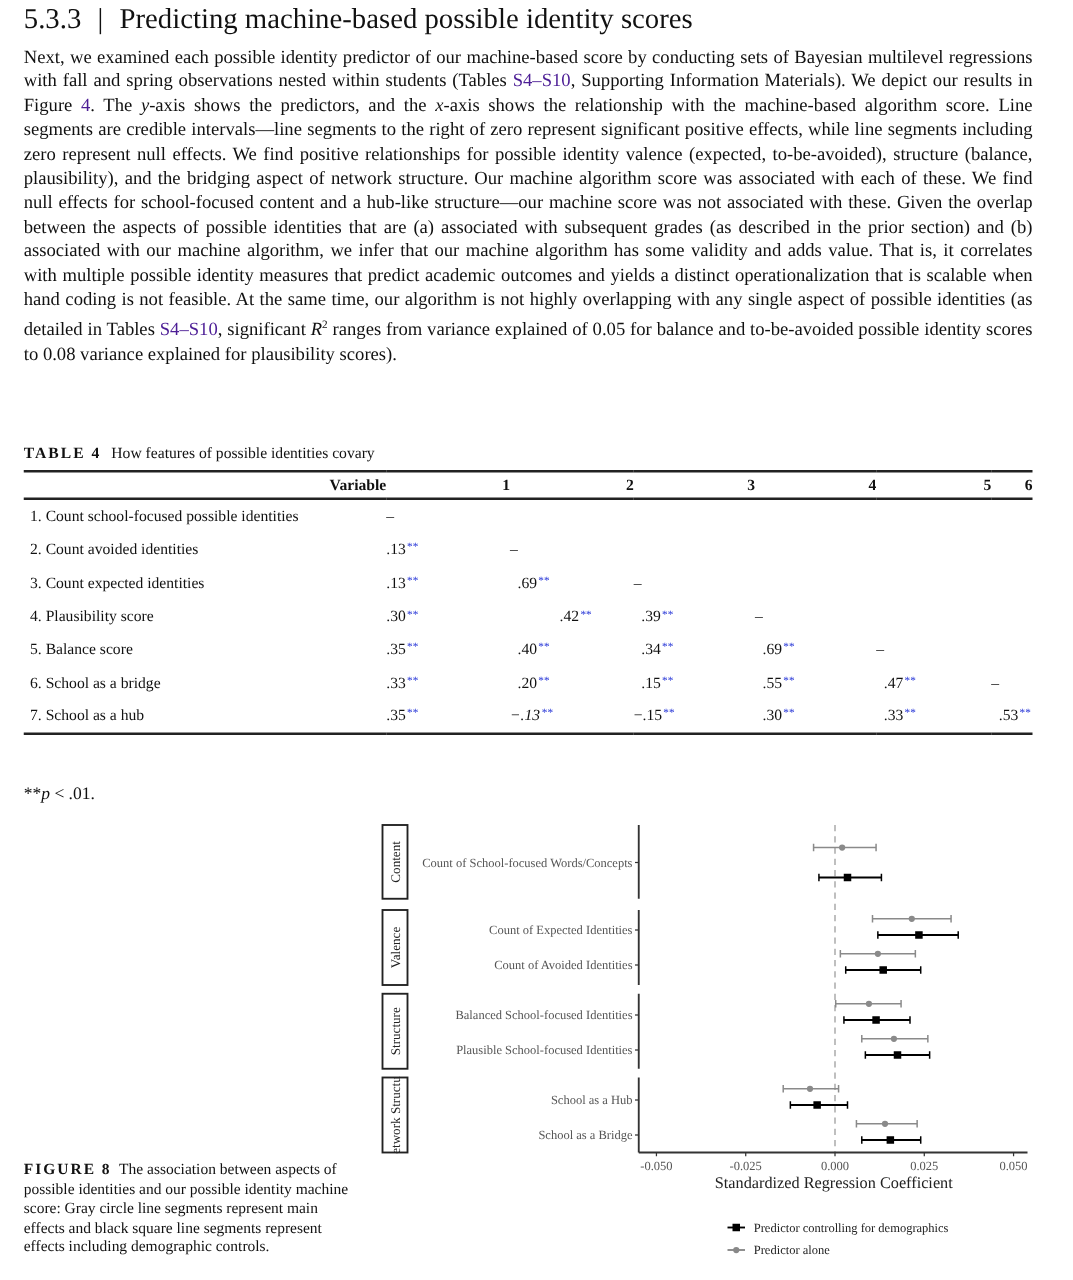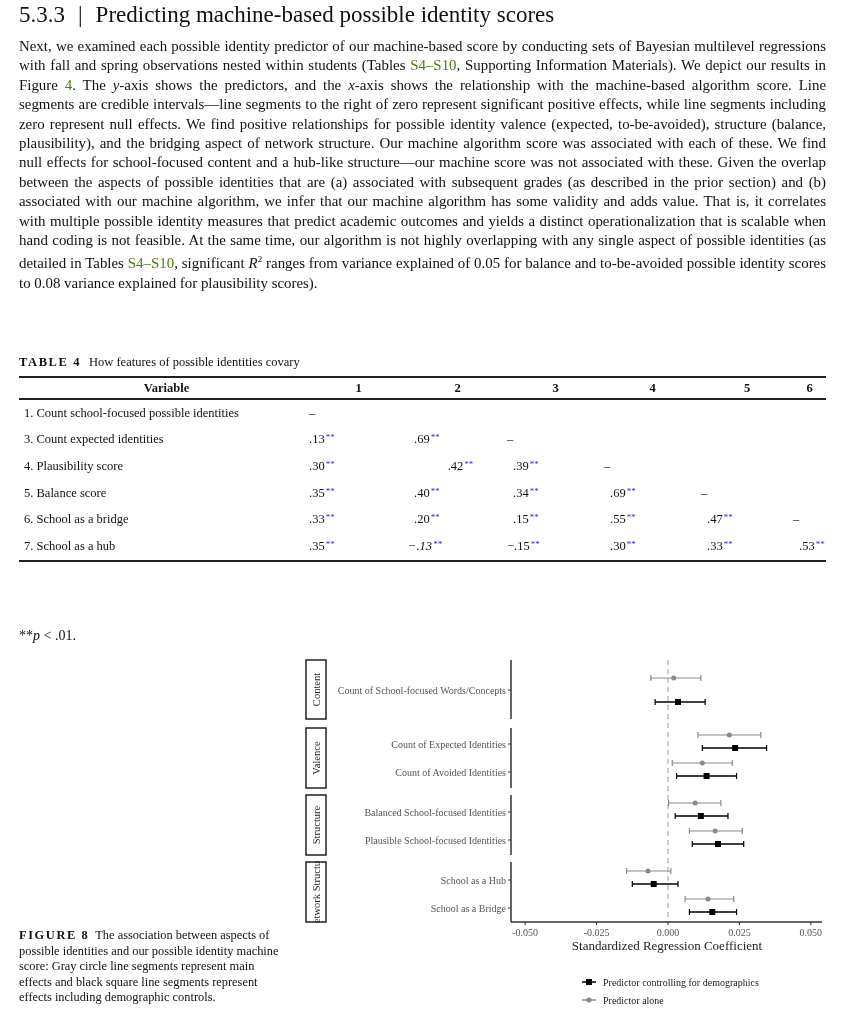--- a/index.html
+++ b/index.html
@@ -2,27 +2,27 @@
 <html><head>
 <meta charset="utf-8">
 <style>
   html, body { margin: 0; padding: 0; background: #ffffff; }
   body { width: 858px; height: 1024px; position: relative; overflow: hidden;
          font-family: "Liberation Serif", serif; color: #111; }
   .heading { position: absolute; left: 19px; top: 2px; font-size: 23px; white-space: nowrap; }
   .heading .sep { margin: 0 13px; }
   .para { position: absolute; left: 19px; top: 37px; width: 807px; font-size: 14.9px;
           line-height: 19.4px; text-align: justify; }
-  .para .link { color: #4d7c0f; }
+  .para .link { color: #4c1d95; }
   .para i { font-style: italic; }
   .tcaption { position: absolute; left: 19px; top: 355px; font-size: 12.5px; white-space: nowrap; }
   .tcaption b { letter-spacing: 1.6px; margin-right: 8px; }
   table.corr { position: absolute; left: 19px; top: 376px; width: 807px; border-collapse: collapse;
                font-size: 12.5px; }
-  table.corr th { text-align: center; font-weight: bold; height: 20px; padding: 0 0 0 5px;
+  table.corr th { text-align: right; font-weight: bold; height: 20px; padding: 0 0 0 5px;
                   border-top: 2px solid #222; border-bottom: 2px solid #222; }
   table.corr td { height: 26.6px; padding: 0 0 0 5px; white-space: nowrap; }
   table.corr tr:last-child td { border-bottom: 2px solid #222; }
   table.corr td.c, table.corr th.c { padding-left: 0; }
   .star { color: #2130d6; font-size: 9px; vertical-align: 3px; margin-left: 1px; }
   .tnote { position: absolute; left: 19px; top: 628px; font-size: 14px; }
   .tnote i { font-style: italic; }
   .fcaption { position: absolute; left: 19px; top: 928px; width: 270px; font-size: 12.4px; line-height: 15.6px; }
   .fcaption b { letter-spacing: 1.6px; margin-right: 6px; }
   svg.fig { position: absolute; left: 0; top: 0; }
@@ -64,20 +64,29 @@
         <th class="c">4</th>
         <th class="c">5</th>
         <th class="c">6</th>
       </tr>
   </thead>
   <tbody id="tbody">
       <tr>
         <td>1. Count school-focused possible identities</td>
         <td class="c"><span>–</span></td>
         <td class="c"><span></span></td>
+        <td class="c"><span></span></td>
+        <td class="c"><span></span></td>
+        <td class="c"><span></span></td>
+        <td class="c"><span></span></td>
+      </tr>
+      <tr>
+        <td>2. Count avoided identities</td>
+        <td class="c"><span>.13</span><span class="star">**</span></td>
+        <td class="c"><span>–</span></td>
         <td class="c"><span></span></td>
         <td class="c"><span></span></td>
         <td class="c"><span></span></td>
         <td class="c"><span></span></td>
       </tr>
       <tr>
         <td>3. Count expected identities</td>
         <td class="c"><span>.13</span><span class="star">**</span></td>
         <td class="c" style="padding-left: 6px;"><span>.69</span><span class="star">**</span></td>
         <td class="c"><span>–</span></td>

